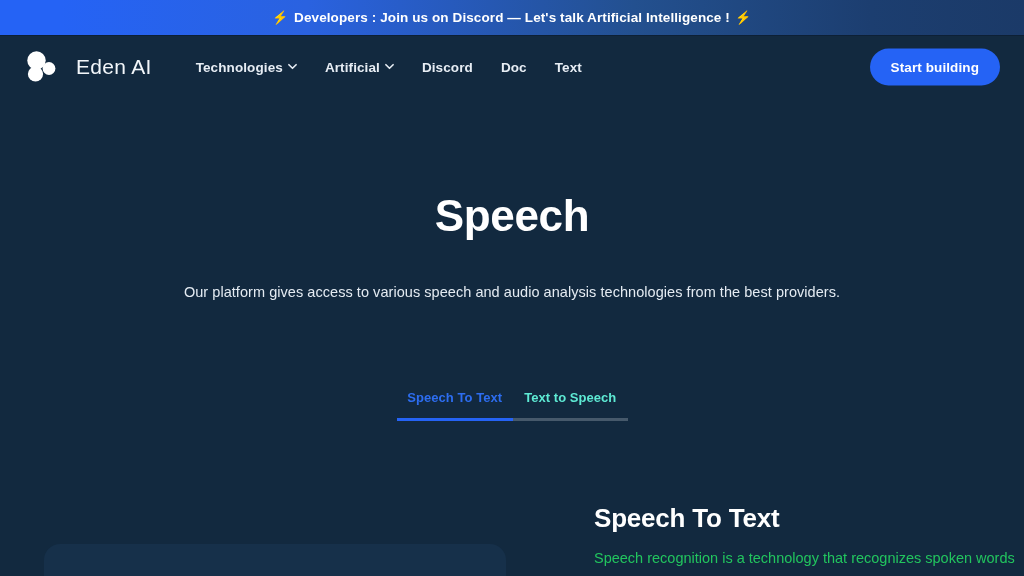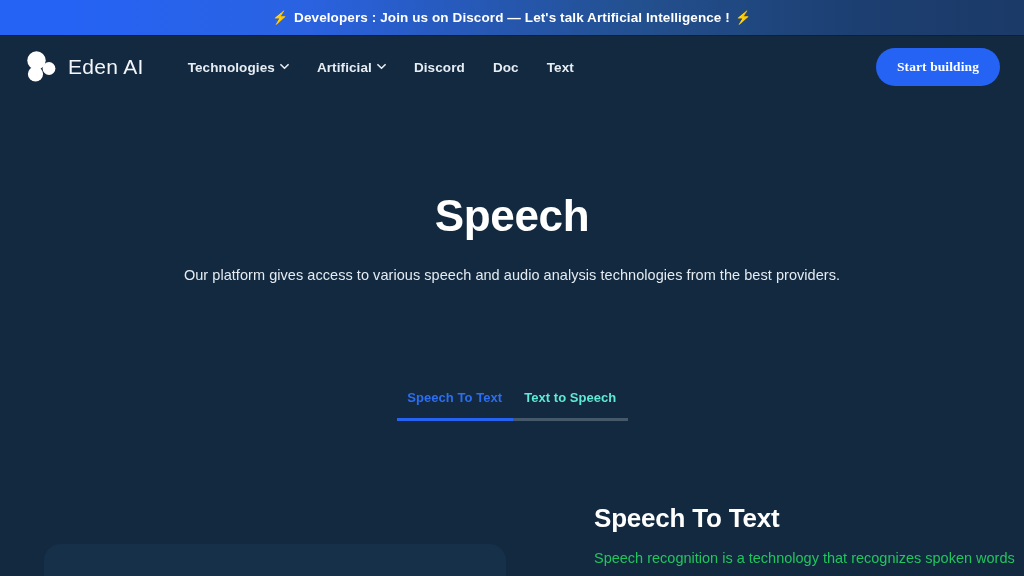--- a/index.html
+++ b/index.html
@@ -23,51 +23,51 @@
     white-space:nowrap; display:flex; align-items:center; gap:5px;
   }
   .bolt { font-size:13px; line-height:1; filter:saturate(1.4); }
 
   
   .header {
     position:absolute; top:36px; left:0; width:1024px; height:62px;
     display:flex; align-items:center; background:#12293f;
   }
   .logo-wrap {
-    display:flex; align-items:center; gap:10px; margin-left:24px;
+    display:flex; align-items:center; gap:18px; margin-left:24px;
     text-decoration:none;
   }
   .logo-mark { width:34px; height:34px; display:block; }
   .logo-text { color:#f2f6fa; font-size:21px; font-weight:400; letter-spacing:.3px; }
 
   .nav { display:flex; align-items:flex-start; margin-left:30px; gap:0; }
   .nav-item {
     color:#e7edf4; font-size:13.5px; font-weight:600; letter-spacing:.1px;
     padding:6px 14px; display:flex; align-items:center; gap:5px;
     cursor:pointer; white-space:nowrap;
   }
   .chev { display:inline-block; width:9px; height:9px; position:relative; top:-1px; }
   .chev svg { display:block; }
 
   .cta {
     position:absolute; right:24px; top:50%; transform:translateY(-50%);
     background:#2563f5; color:#ffffff; border:none; border-radius:22px;
-    font-family:Liberation Serif, serif;
+    font-family:Liberation Sans, sans-serif;
     font-size:13.5px; font-weight:700; letter-spacing:.1px;
     padding:11px 21px; cursor:pointer; white-space:nowrap;
   }
 
   
   .hero { position:absolute; top:98px; left:0; width:1024px; text-align:center; }
   .hero-title {
     margin-top:94px; color:#ffffff;
     font-size:44px; font-weight:700; letter-spacing:-.3px; line-height:1.1;
   }
   .hero-sub {
-    margin-top:27px; color:#e4ebf2;
+    margin-top:44px; color:#e4ebf2;
     font-size:14.5px; font-weight:400; letter-spacing:.05px;
   }
 
   
   .tabs-wrap {
     position:absolute; top:390px; left:397px; width:231px;
   }
   .tabs { display:flex; width:100%; }
   .tab {
     flex:1 1 0; text-align:center; font-size:13px; font-weight:600;

